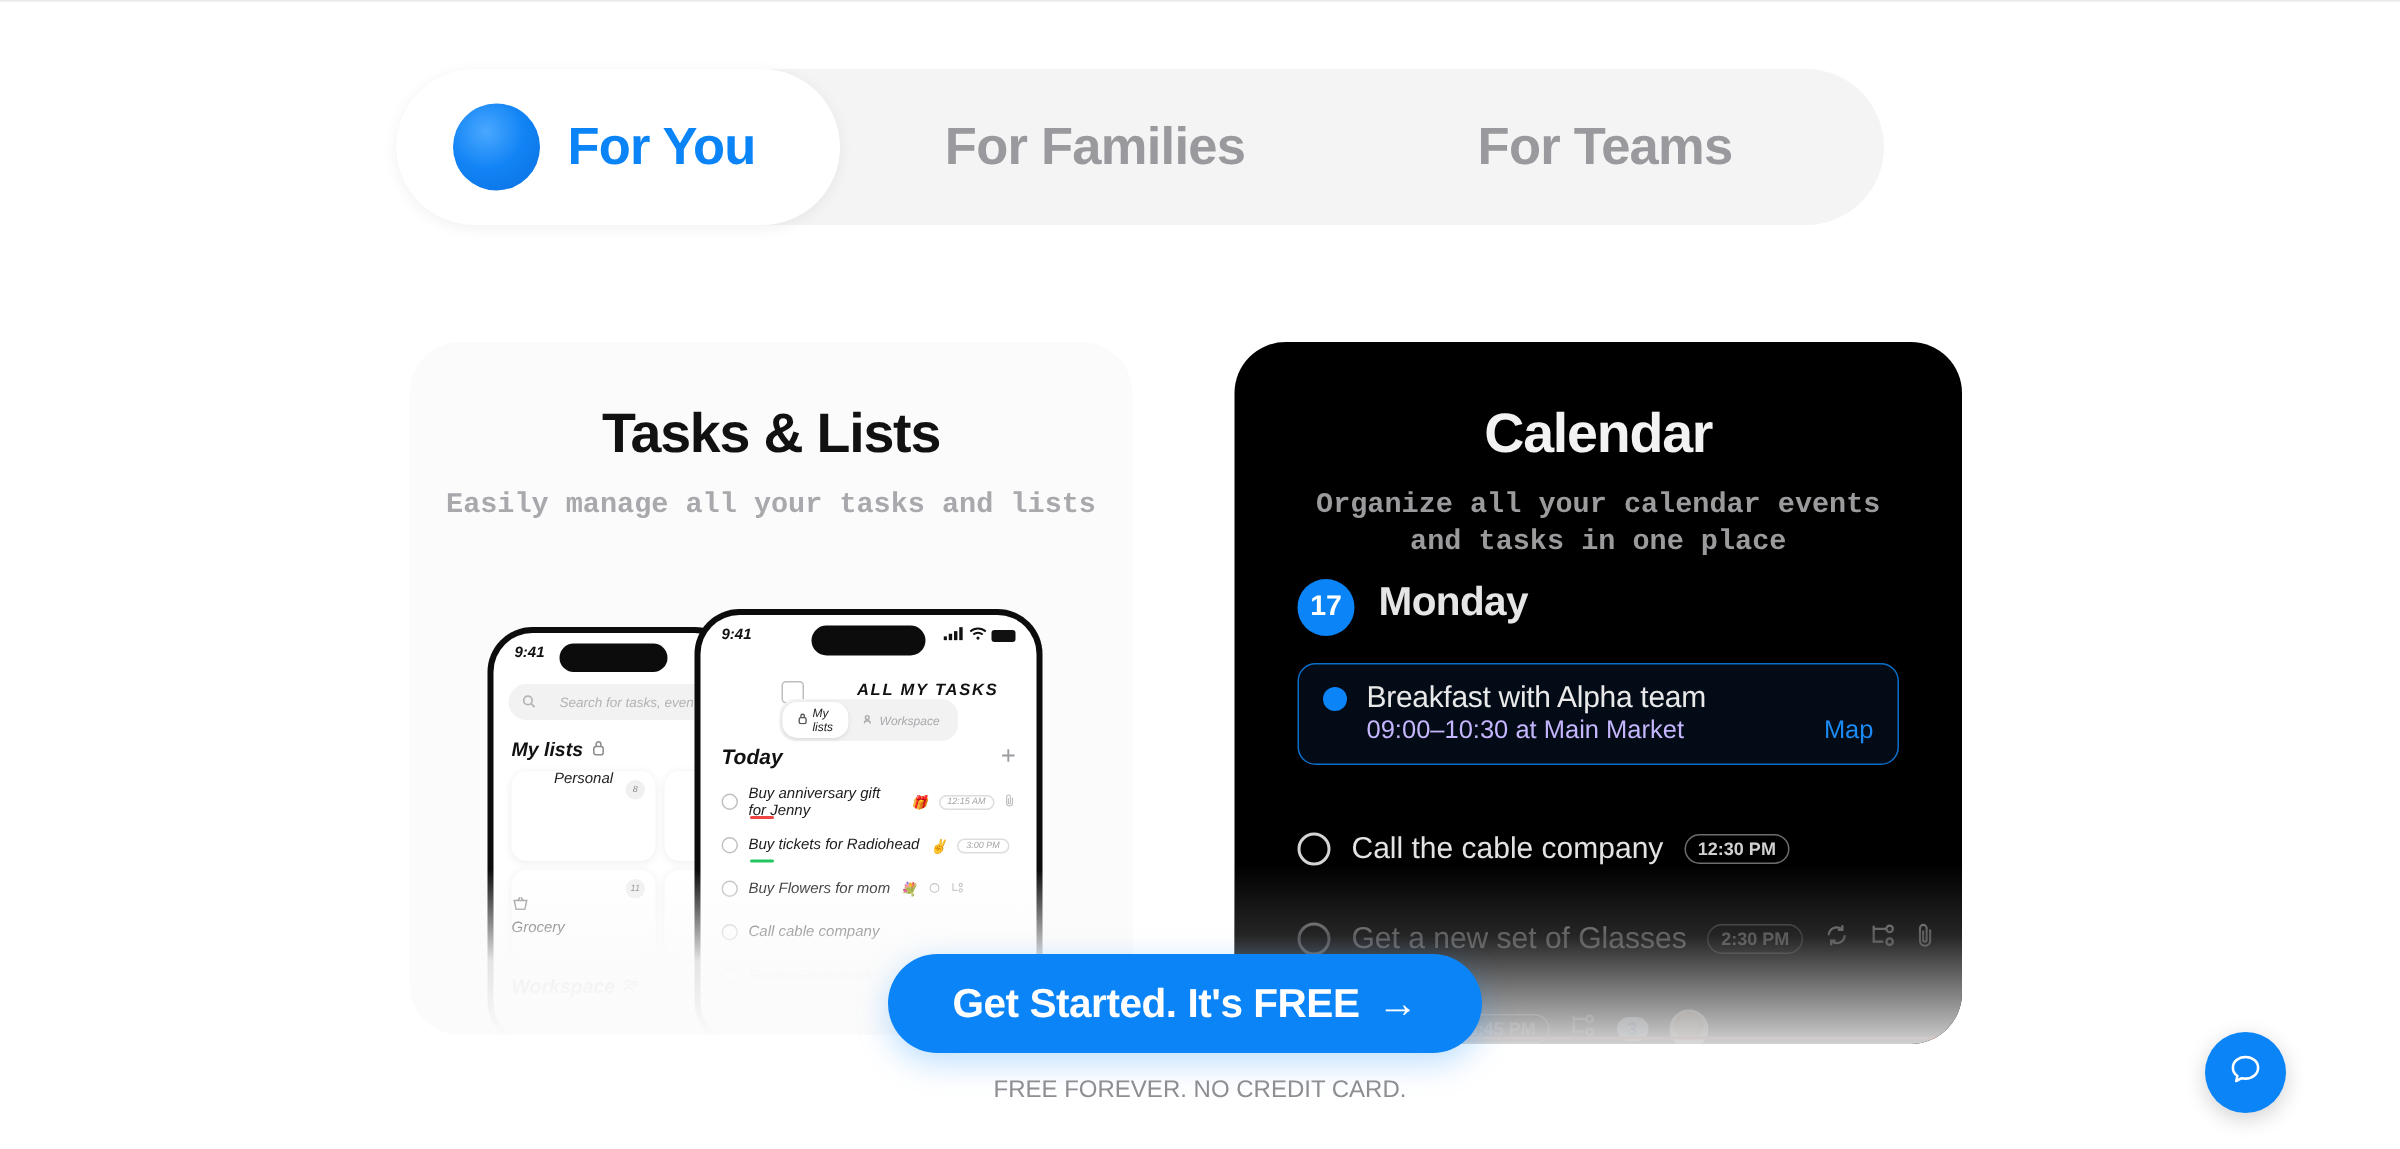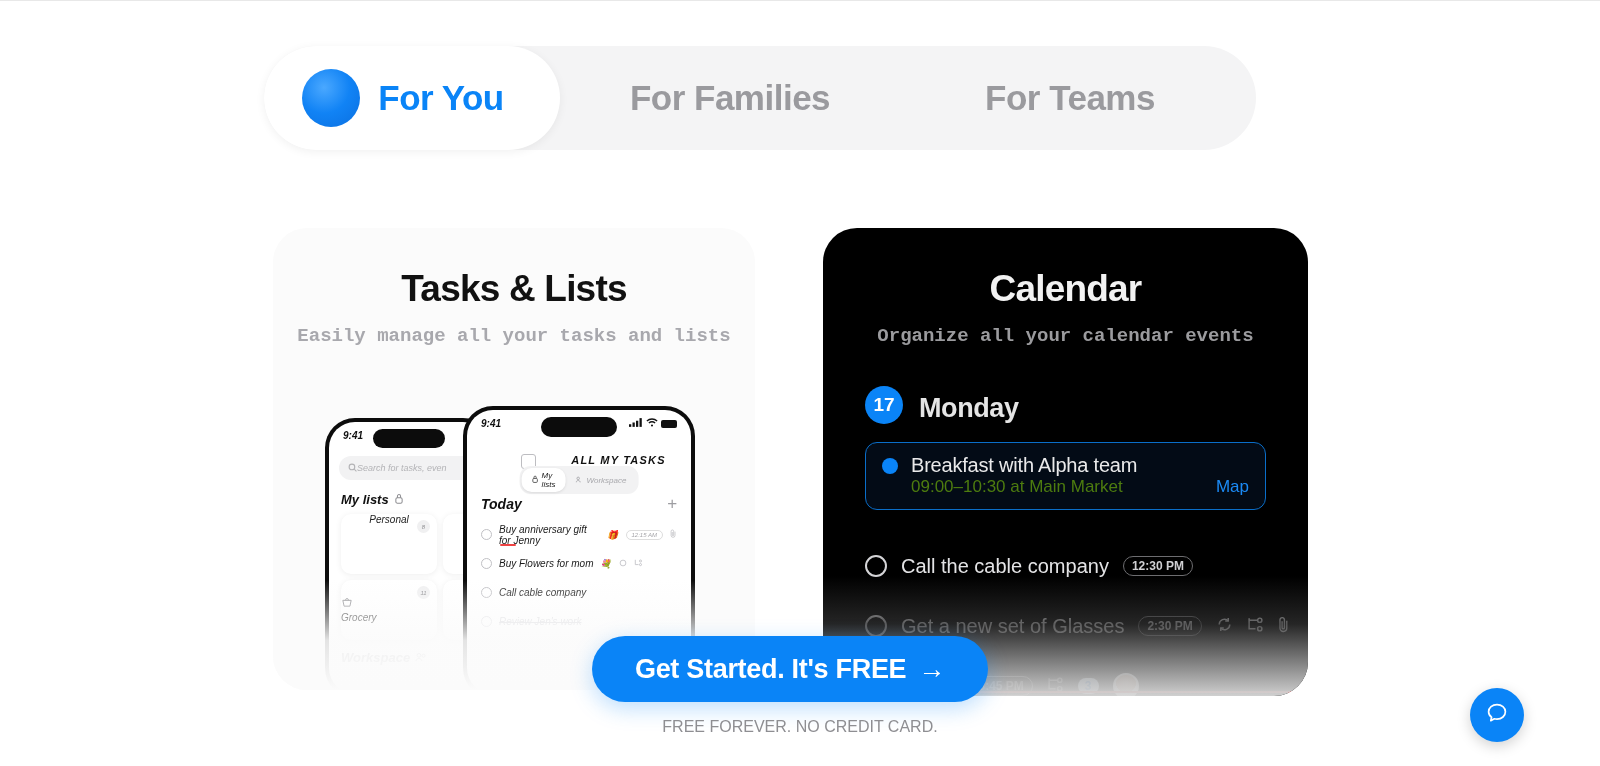--- a/index.html
+++ b/index.html
@@ -110,21 +110,21 @@
   .statusbar .sig { display: flex; gap: 3px; align-items: center; }
   .bar-ico { font-size: 9px; color: #111; letter-spacing: -1px; }
   .batt {
     width: 16px; height: 8px; border-radius: 2px; background: #111;
   }
 
   
   .b-search {
     position: absolute; left: 10px; top: 34px; width: 180px; height: 24px;
     background: #f2f2f3; border-radius: 12px;
-    display: flex; align-items: center; gap: 0; padding-left: 9px;
+    display: flex; align-items: center; gap: 16px; padding-left: 9px;
     font-size: 9px; color: #b3b3b6;
   }
   .b-heading {
     position: absolute; left: 12px; top: 70px;
     font-size: 13px; font-weight: bold; color: #111;
     display: flex; align-items: center; gap: 5px;
   }
   .b-tile {
     position: absolute; left: 12px; width: 96px; height: 60px;
     background: #fff; border-radius: 10px;
@@ -198,21 +198,21 @@
     position: absolute; left: 33px; bottom: 3px; width: 16px; height: 2.5px;
     border-radius: 2px;
   }
   .f-task.done { color: #d9d9dd; }
   .f-task.done .circ { border-color: #e2e2e5; }
   .f-task.done .label { text-decoration: line-through; }
 
   
   .cal-body { position: absolute; top: 158px; left: 0; width: 100%; }
   .cal-day {
-    display: flex; align-items: flex-end; gap: 16px;
+    display: flex; align-items: flex-start; gap: 16px;
     padding-left: 42px; margin-bottom: 18px;
   }
   .cal-date {
     width: 38px; height: 38px; border-radius: 50%;
     background: #0a84f7; color: #fff;
     font-size: 19px; font-weight: bold;
     display: flex; align-items: center; justify-content: center;
   }
   .cal-dayname { font-size: 27px; font-weight: bold; color: #e5e5e5; letter-spacing: -0.4px; }
   .cal-event {
@@ -221,21 +221,21 @@
     background: #030b16;
     padding: 11px 16px 12px 16px;
     position: relative;
     display: flex; align-items: flex-start; gap: 13px;
   }
   .cal-bullet {
     width: 16px; height: 16px; border-radius: 50%; background: #0a84f7;
     margin-top: 4px; flex: 0 0 auto;
   }
   .cal-ev-title { font-size: 20px; color: #e9e9ea; letter-spacing: -0.2px; }
-  .cal-ev-sub { font-size: 17px; color: #4d7c0f; margin-top: 14px; }
+  .cal-ev-sub { font-size: 17px; color: #c4b5fd; margin-top: 14px; }
   .cal-map {
     position: absolute; right: 16px; bottom: 12px;
     font-size: 17px; color: #1b8af5; cursor: pointer;
   }
   .cal-nowline {
     position: absolute; left: 42px; right: 0; top: 305px;
     height: 2px; background: #ef4444;
   }
   .cal-nowline::before {
     content: ''; position: absolute; left: -5px; top: -4px;
@@ -450,20 +450,27 @@
                 <span class="tag">12:15 AM</span>
                 <span class="mi">
                   <svg width="7" height="9" viewBox="0 0 8 12">
                       <path d="M6 3.5v5a2.6 2.6 0 0 1-5.2 0V3a1.7 1.7 0 0 1 3.4 0v5.2a.9.9 0 0 1-1.8 0V4" fill="none" stroke="#bdbdc1" stroke-width="1"></path>
                     </svg>
                 </span>
                 <span class="f-underline" style="background:#ef4444"></span>
               </div>
               <div class="f-task">
                 <span class="circ"></span>
+                <span class="label">Buy tickets for Radiohead</span>
+                <span class="emo">✌️</span>
+                <span class="tag">3:00 PM</span>
+                <span class="f-underline" style="background:#22c55e"></span>
+              </div>
+              <div class="f-task">
+                <span class="circ"></span>
                 <span class="label">Buy Flowers for mom</span>
                 <span class="emo">💐</span>
                 <span class="mi">
                   <svg width="8" height="8" viewBox="0 0 10 10">
                       <circle cx="5" cy="5" r="3.6" fill="none" stroke="#bdbdc1" stroke-width="1"></circle>
                     </svg>
                 </span>
                 <span class="mi">
                   <svg width="9" height="8" viewBox="0 0 11 10">
                       <path d="M1.5 1v6h4" fill="none" stroke="#bdbdc1" stroke-width="1"></path>
@@ -485,20 +492,21 @@
         </div>
       </div>
 
       <div class="tasks-fade"></div>
     </div>
 
     <div class="card-cal">
       <div class="card-title light">Calendar</div>
       <div class="card-sub light">
         <div>Organize all your calendar events</div>
+        <div>and tasks in one place</div>
       </div>
 
       <div class="cal-body">
         <div class="cal-day">
           <span class="cal-date">17</span>
           <span class="cal-dayname">Monday</span>
         </div>
 
         <div class="cal-event">
           <span class="cal-bullet"></span>

